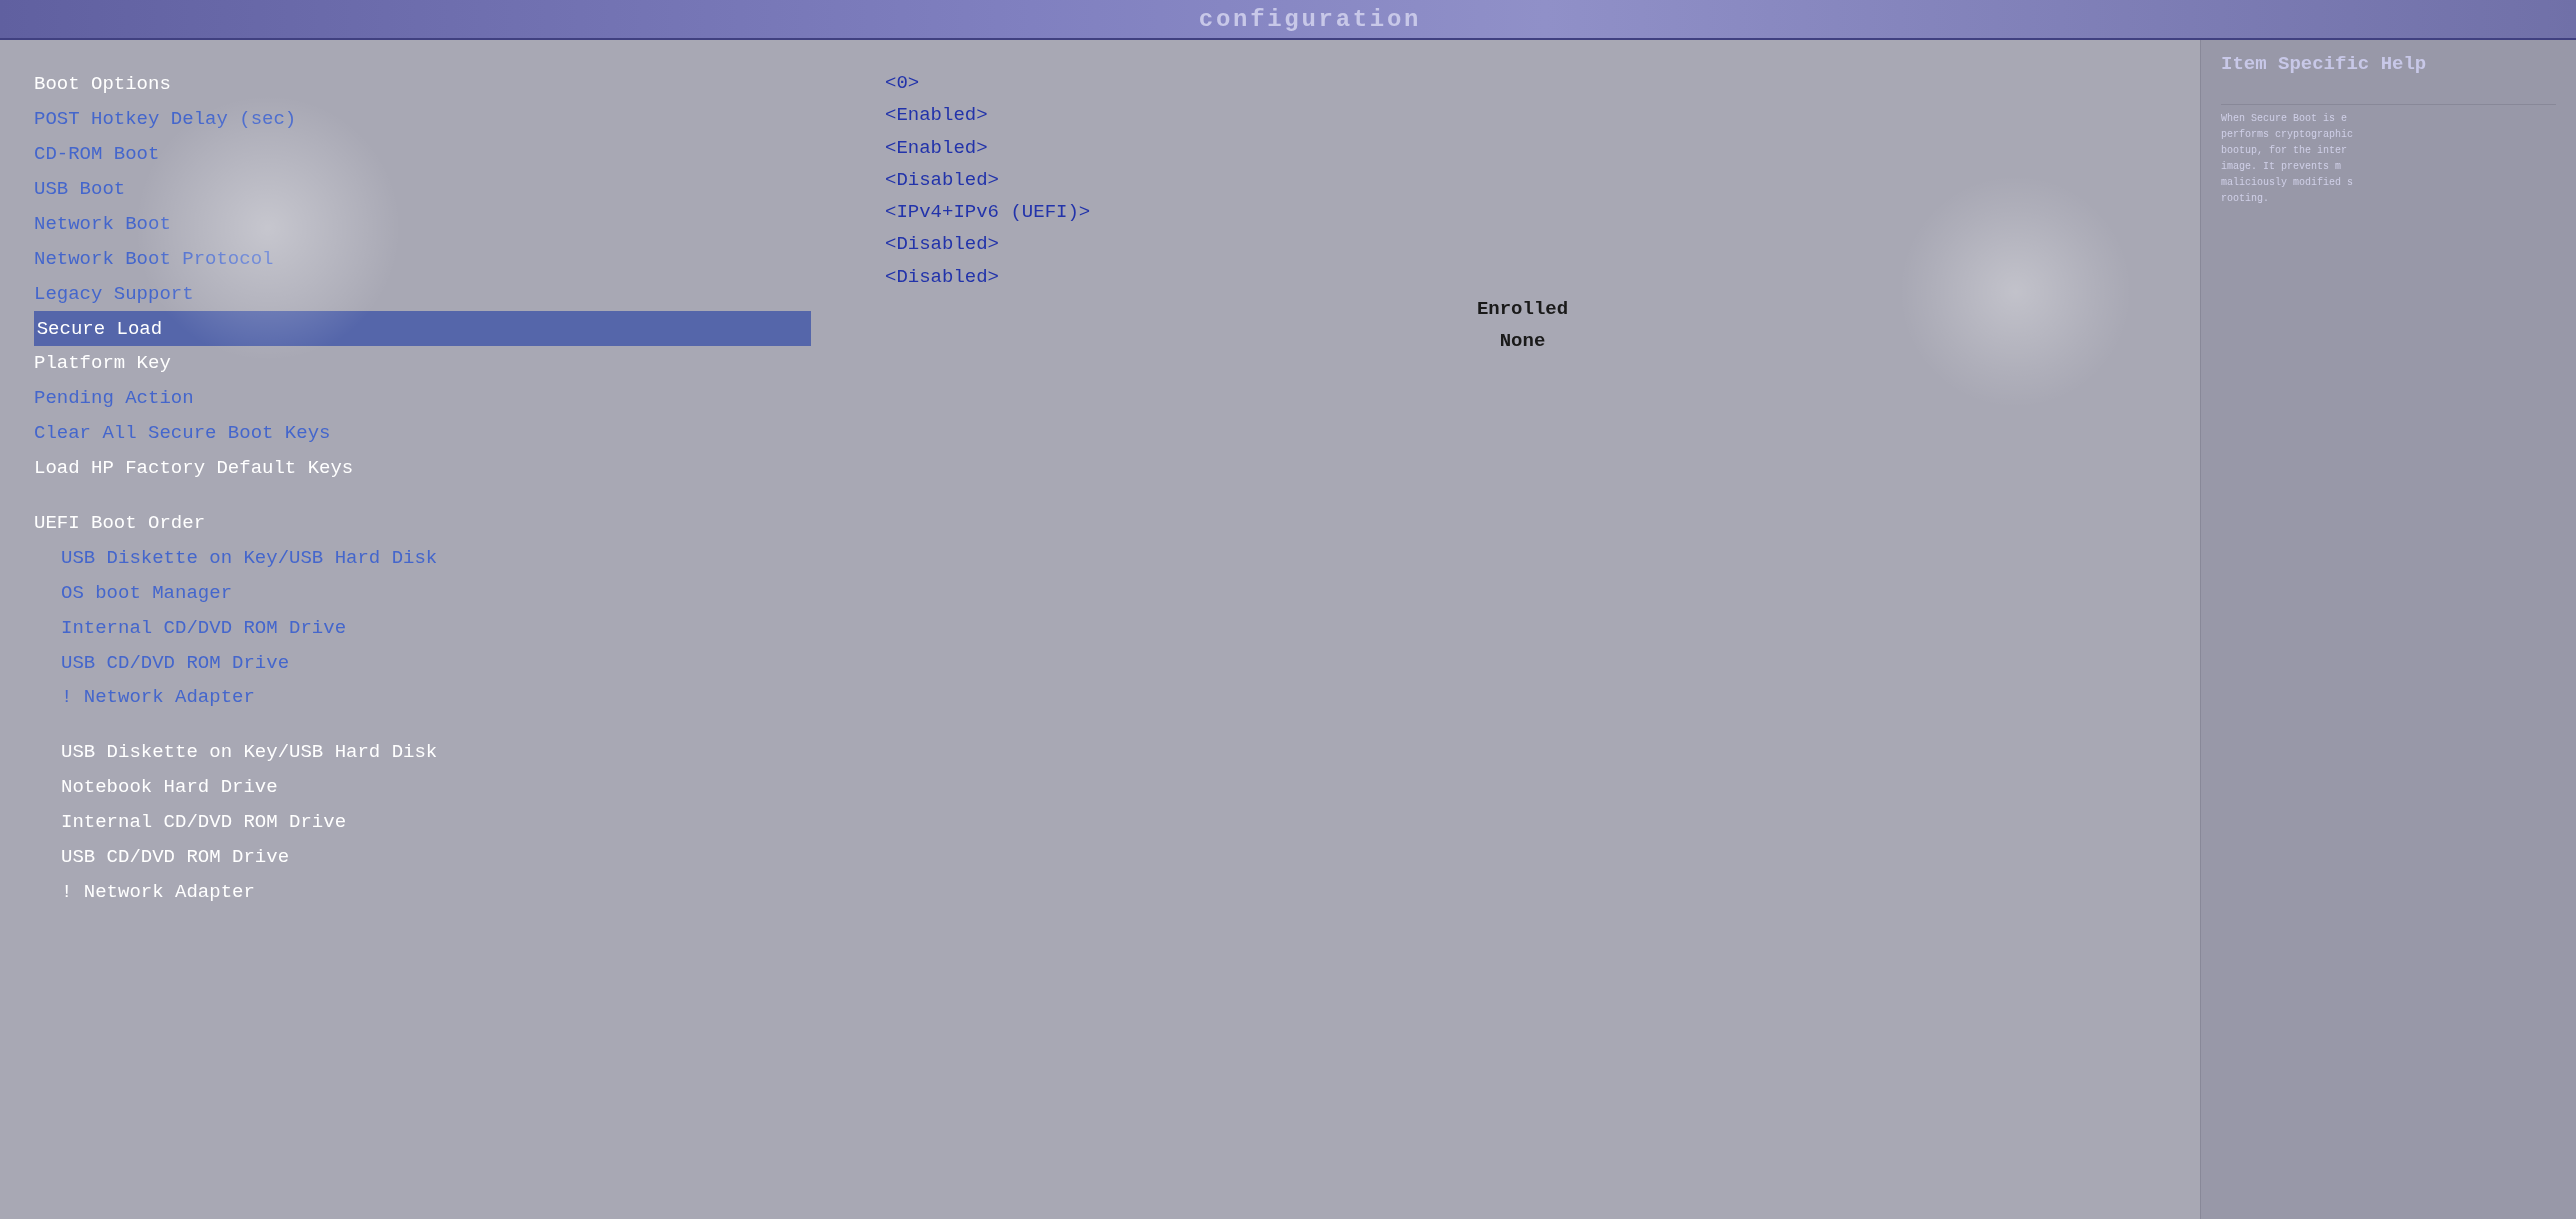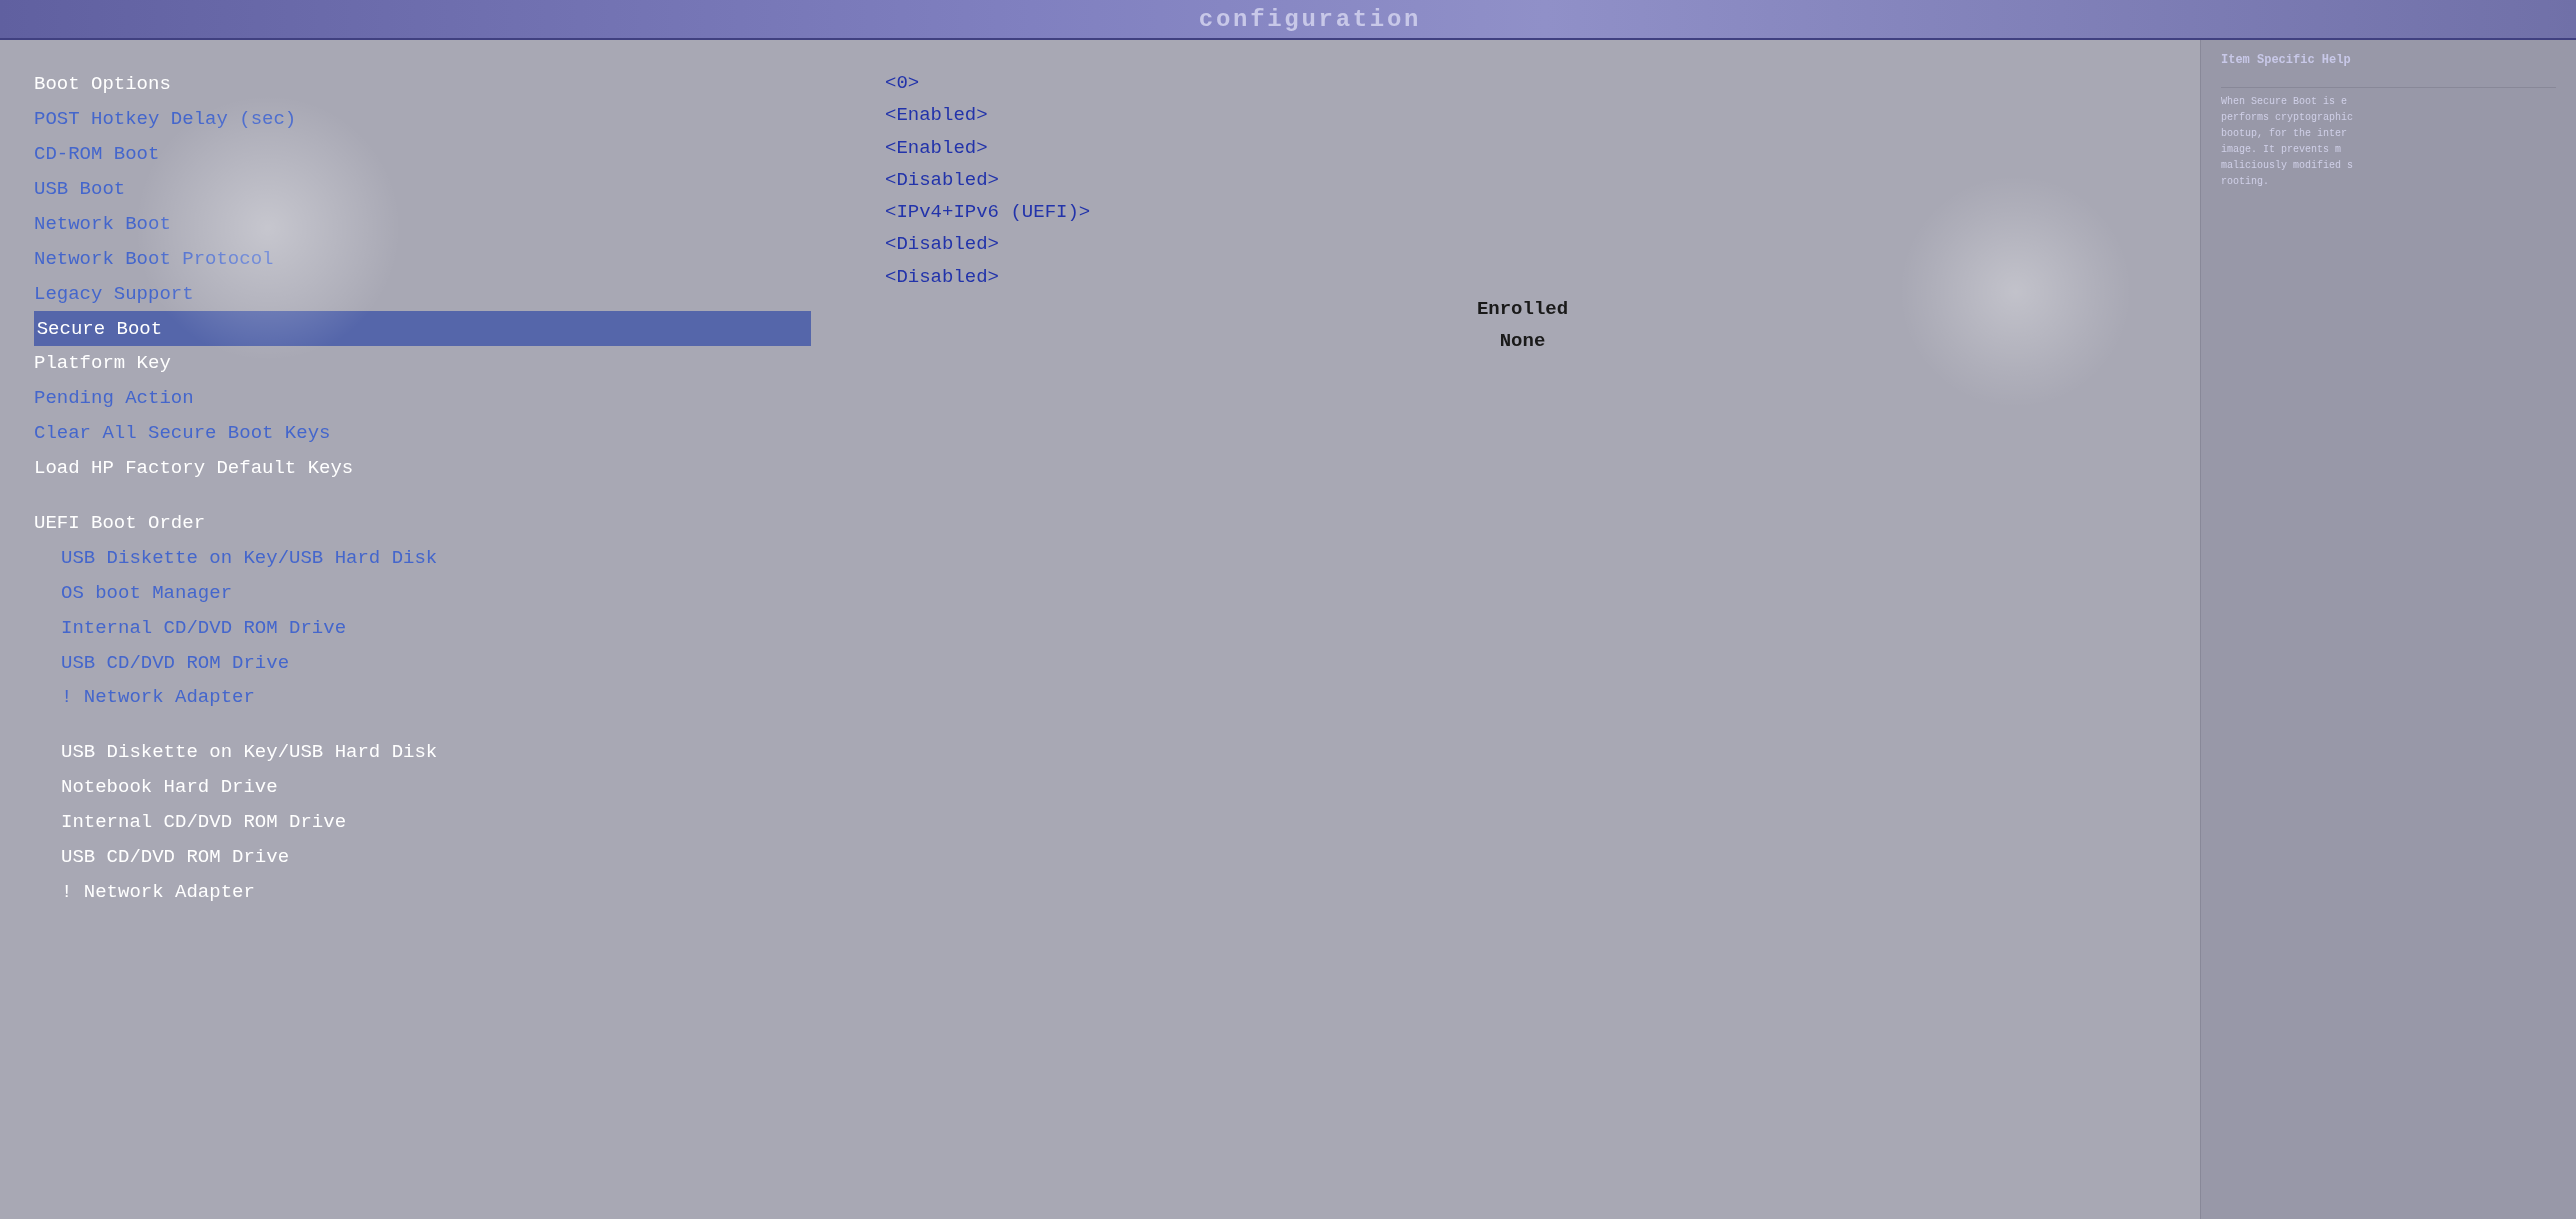--- a/index.html
+++ b/index.html
@@ -106,24 +106,24 @@
     }
 
     .right-panel {
       flex: 0 0 376px;
       padding: 13.4px 20px;
       background: #9898a8;
       border-left: 1.3px solid #888898;
     }
 
     .help-title {
-      font-size: 12px;
+      font-size: 19px;
       color: #c8c8e8;
       font-family: 'Courier New', Courier, monospace;
-      margin-bottom: 20px;
+      margin-bottom: 29px;
       font-weight: bold;
     }
 
     .help-text {
       font-size: 10px;
       color: #d0d0e8;
       font-family: 'Courier New', Courier, monospace;
       line-height: 1.6;
     }
 
@@ -169,21 +169,21 @@
     <div class="left-panel">
       <div class="glow-overlay"></div>
 
       <div class="menu-item white">Boot Options</div>
       <div class="menu-item blue">POST Hotkey Delay (sec)</div>
       <div class="menu-item blue">CD-ROM Boot</div>
       <div class="menu-item blue">USB Boot</div>
       <div class="menu-item blue">Network Boot</div>
       <div class="menu-item blue">Network Boot Protocol</div>
       <div class="menu-item blue">Legacy Support</div>
-      <div class="menu-item selected">Secure Boot</div>
+      <div class="menu-item selected">Secure Load</div>
       <div class="menu-item white">Platform Key</div>
       <div class="menu-item blue">Pending Action</div>
       <div class="menu-item blue">Clear All Secure Boot Keys</div>
       <div class="menu-item white">Load HP Factory Default Keys</div>
 
       <div class="section-gap"></div>
 
       <div class="menu-item white">UEFI Boot Order</div>
       <div class="menu-item blue indented">USB Diskette on Key/USB Hard Disk</div>
       <div class="menu-item blue indented">OS boot Manager</div>

